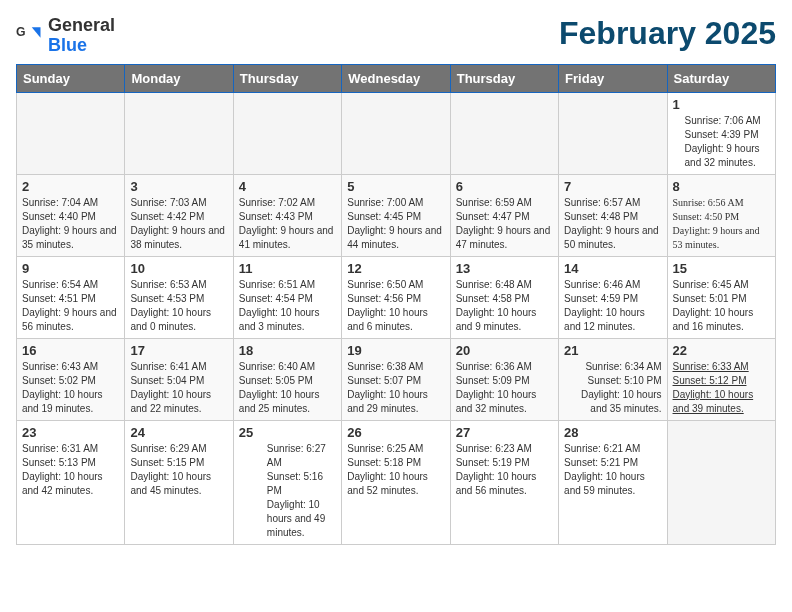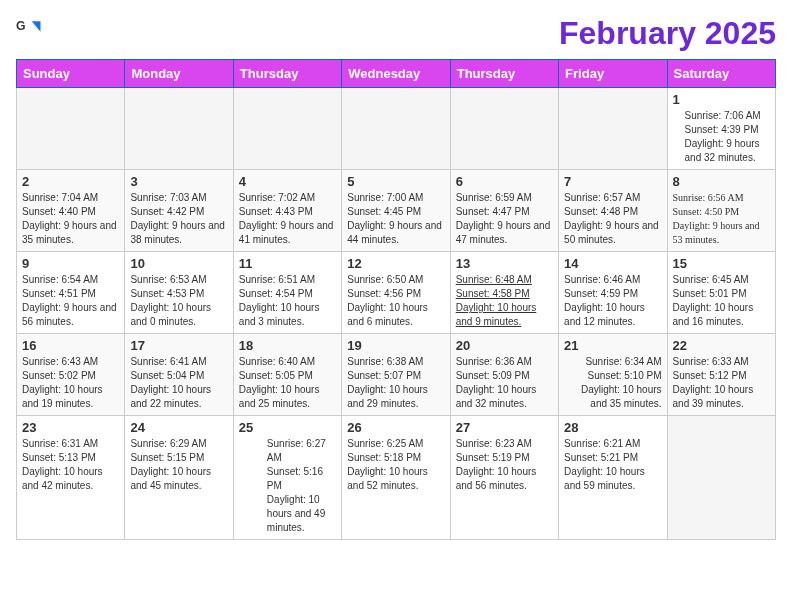--- a/index.html
+++ b/index.html
@@ -24,34 +24,34 @@
     .logo-icon {
       width: 28px;
       height: 28px;
     }
     .title-block {
       text-align: right;
     }
     .month-title {
       font-size: 32px;
       font-weight: bold;
-      color: #6d28d9;
+      color: #0c4a6e;
       line-height: 1.1;
     }
     .location-title {
       font-size: 16px;
       color: #555;
     }
     .calendar {
       width: 100%;
       border-collapse: collapse;
       border: 1px solid #ccc;
     }
     .calendar th {
-      background: #d946ef;
+      background: #737373;
       color: #fff;
       font-size: 13px;
       font-weight: bold;
       padding: 6px 6px;
       text-align: left;
       border: 1px solid #1565c0;
     }
     .calendar td {
       vertical-align: top;
       border: 1px solid #ccc;
@@ -82,20 +82,24 @@
   </style>
 </head>
 <body>
 
 <div class="header">
   <div class="logo">
     <svg class="logo-icon" viewBox="0 0 32 32">
       <text y="16" font-size="14" font-weight="bold" fill="#333">G</text>
       <polygon points="18,6 28,6 28,18" fill="#1a73e8"></polygon>
     </svg>
+    <div>
+      <div style="font-size:18px;font-weight:bold;color:#333;line-height:1.1;">General</div>
+      <div style="font-size:18px;font-weight:bold;color:#1a73e8;line-height:1.1;">Blue</div>
+    </div>
   </div>
   <div class="title-block">
     <div class="month-title">February 2025</div>
   </div>
 </div>
 
 <table class="calendar">
   <thead>
     <tr id="weekday-header">
         <th>Sunday</th>
@@ -186,21 +190,21 @@
 Daylight: 10 hours and 3 minutes.</div>
         </td>
         <td>
           <span class="day-number">12</span>
           <div class="day-info" style="white-space: pre-line;">Sunrise: 6:50 AM
 Sunset: 4:56 PM
 Daylight: 10 hours and 6 minutes.</div>
         </td>
         <td>
           <span class="day-number">13</span>
-          <div class="day-info" style="white-space: pre-line; text-decoration: underline;">Sunrise: 6:48 AM
+          <div class="day-info" style="white-space: pre-line;">Sunrise: 6:48 AM
 Sunset: 4:58 PM
 Daylight: 10 hours and 9 minutes.</div>
         </td>
         <td>
           <span class="day-number">14</span>
           <div class="day-info" style="white-space: pre-line;">Sunrise: 6:46 AM
 Sunset: 4:59 PM
 Daylight: 10 hours and 12 minutes.</div>
         </td>
         <td>
@@ -242,21 +246,21 @@
 Daylight: 10 hours and 32 minutes.</div>
         </td>
         <td>
           <span class="day-number">21</span>
           <div class="day-info" style="white-space: pre-line; text-align: right;">Sunrise: 6:34 AM
 Sunset: 5:10 PM
 Daylight: 10 hours and 35 minutes.</div>
         </td>
         <td>
           <span class="day-number">22</span>
-          <div class="day-info" style="white-space: pre-line;">Sunrise: 6:33 AM
+          <div class="day-info" style="white-space: pre-line; text-decoration: underline;">Sunrise: 6:33 AM
 Sunset: 5:12 PM
 Daylight: 10 hours and 39 minutes.</div>
         </td>
       </tr>
       <tr>
         <td>
           <span class="day-number">23</span>
           <div class="day-info" style="white-space: pre-line;">Sunrise: 6:31 AM
 Sunset: 5:13 PM
 Daylight: 10 hours and 42 minutes.</div>

